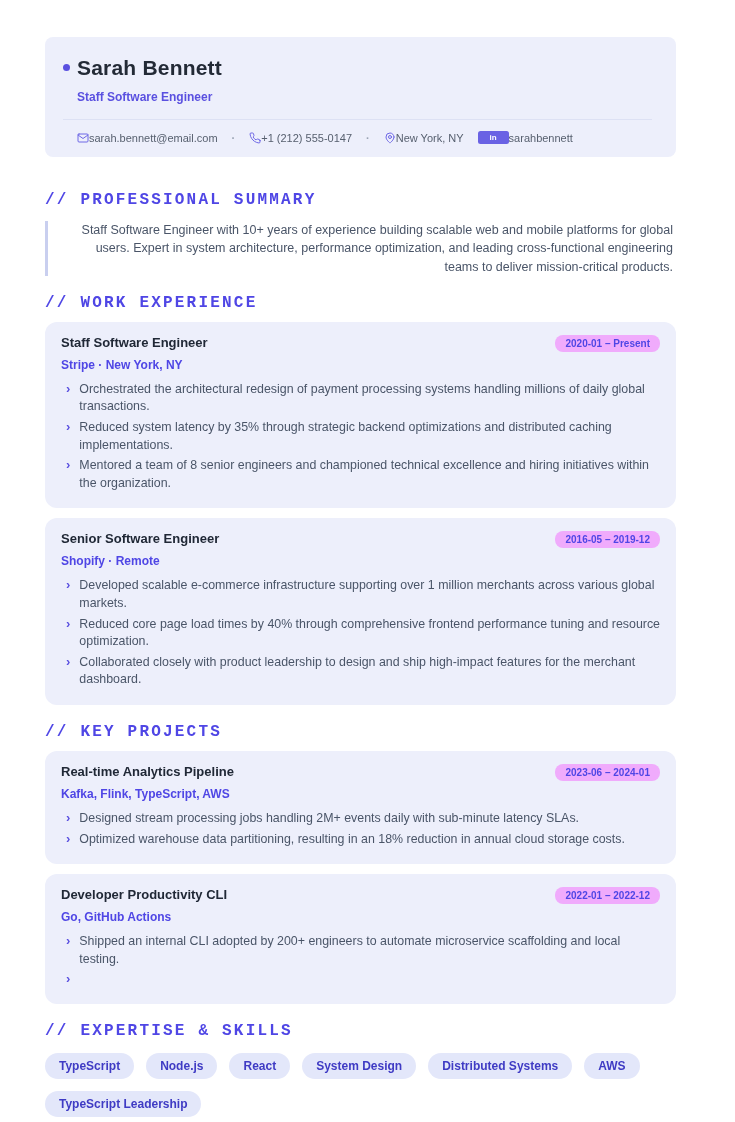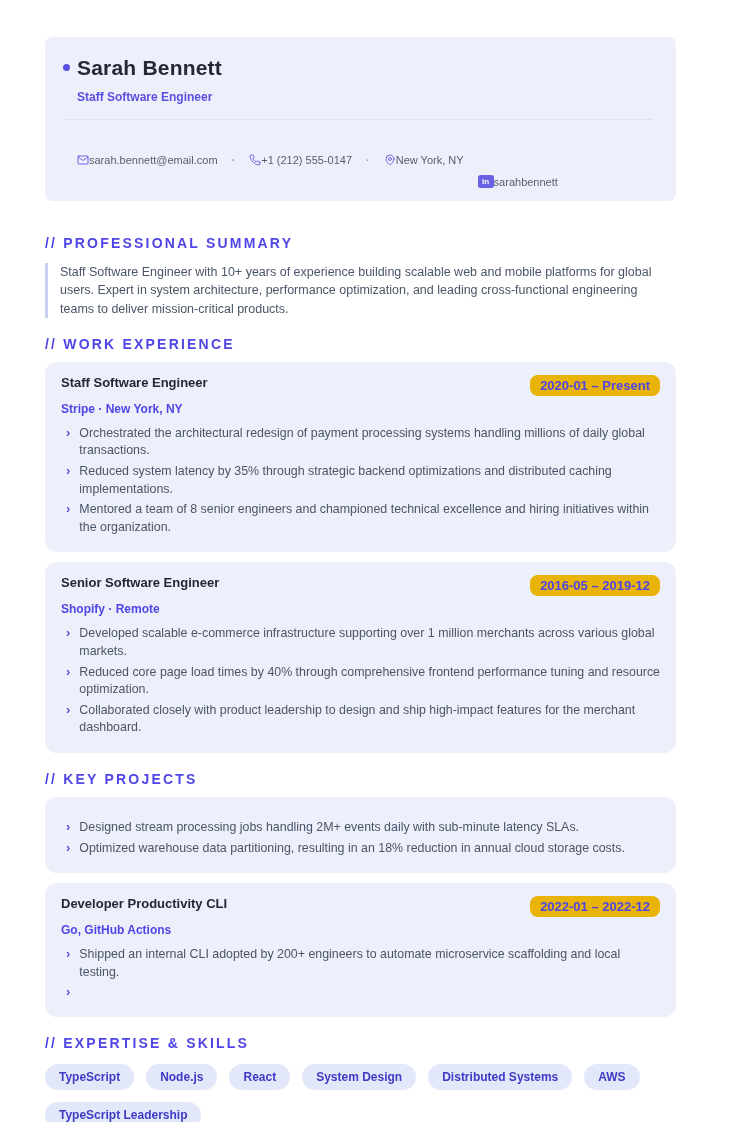--- a/index.html
+++ b/index.html
@@ -33,51 +33,53 @@
     margin-top: 15px; border-top: 1px solid #dde1f4;
     padding: 11px 0 13px 14px;
     display: flex; align-items: center;
     font-size: 11px; color: #565f6e;
   }
   .contact { display: inline-flex; align-items: flex-end; text-decoration: none; color: inherit; }
   .contact svg { display: block; }
   .csep { color: #9aa3b3; margin: 0 14px; font-weight: 700; }
   .cgap { width: 14px; }
   .li-badge {
-    width: 16px; height: 13px; border-radius: 2.5px; background: #6a62e4;
+    width: 31px; height: 13px; border-radius: 2.5px; background: #6a62e4;
     color: #ffffff; font-size: 8px; font-weight: 700;
-    display: inline-flex; align-items: center; justify-content: center; margin-top: 44px;
+    display: inline-flex; align-items: center; justify-content: center;
   }
 
   
   .sec-h {
-    font-size: 14px; font-weight: 800; color: #4f46e5;
+    font-size: 16px; font-weight: 800; color: #4f46e5;
     letter-spacing: 2.2px;
+    font-family: Liberation Mono, monospace;
   }
   .mt-summary { margin-top: 34px; }
   .summary {
     margin-top: 12px;
     border-left: 3px solid #c9cfef;
     padding-left: 12px;
     font-size: 12.5px; line-height: 1.45; color: #4a5568;
     width: 628px;
+    text-align: right;
   }
   .mt-sec { margin-top: 18px; }
 
   
   .card {
     background: #edeffb; border-radius: 12px;
     padding: 13px 16px 16px 16px;
     margin-top: 10px;
   }
   .title-row { display: flex; align-items: flex-start; justify-content: space-between; }
   .job-title { font-size: 13px; font-weight: 700; color: #202836; }
   .badge {
-    background: #eab308; color: #4f46e5;
-    font-size: 13px; font-weight: 600;
+    background: #f0abfc; color: #4f46e5;
+    font-size: 10px; font-weight: 600;
     border-radius: 8px; padding: 3px 10px;
     white-space: nowrap; flex: 0 0 auto; margin-left: 12px;
   }
   .company { margin-top: 6px; font-size: 12px; font-weight: 600; color: #4f46e5; }
   .blist { margin-top: 9px; list-style: none; }
   .bi { display: flex; align-items: flex-start; margin-top: 3px; }
   .chev {
     color: #5a50e0; font-weight: 700; font-size: 13px; line-height: 1.3;
     margin: 0 9px 0 5px; flex: 0 0 auto;
   }
@@ -179,20 +181,25 @@
       <li class="bi">
           <span class="chev">›</span>
           <span class="btext">Collaborated closely with product leadership to design and ship high-impact features for the merchant dashboard.</span>
         </li>
     </ul>
   </section>
 
   <h2 class="sec-h mt-sec">// KEY PROJECTS</h2>
 
   <section class="card">
+    <div class="title-row">
+      <span class="job-title">Real-time Analytics Pipeline</span>
+      <span class="badge">2023-06 – 2024-01</span>
+    </div>
+    <div class="company">Kafka, Flink, TypeScript, AWS</div>
     <ul class="blist">
       <li class="bi">
           <span class="chev">›</span>
           <span class="btext">Designed stream processing jobs handling 2M+ events daily with sub-minute latency SLAs.</span>
         </li>
       <li class="bi">
           <span class="chev">›</span>
           <span class="btext">Optimized warehouse data partitioning, resulting in an 18% reduction in annual cloud storage costs.</span>
         </li>
     </ul>

